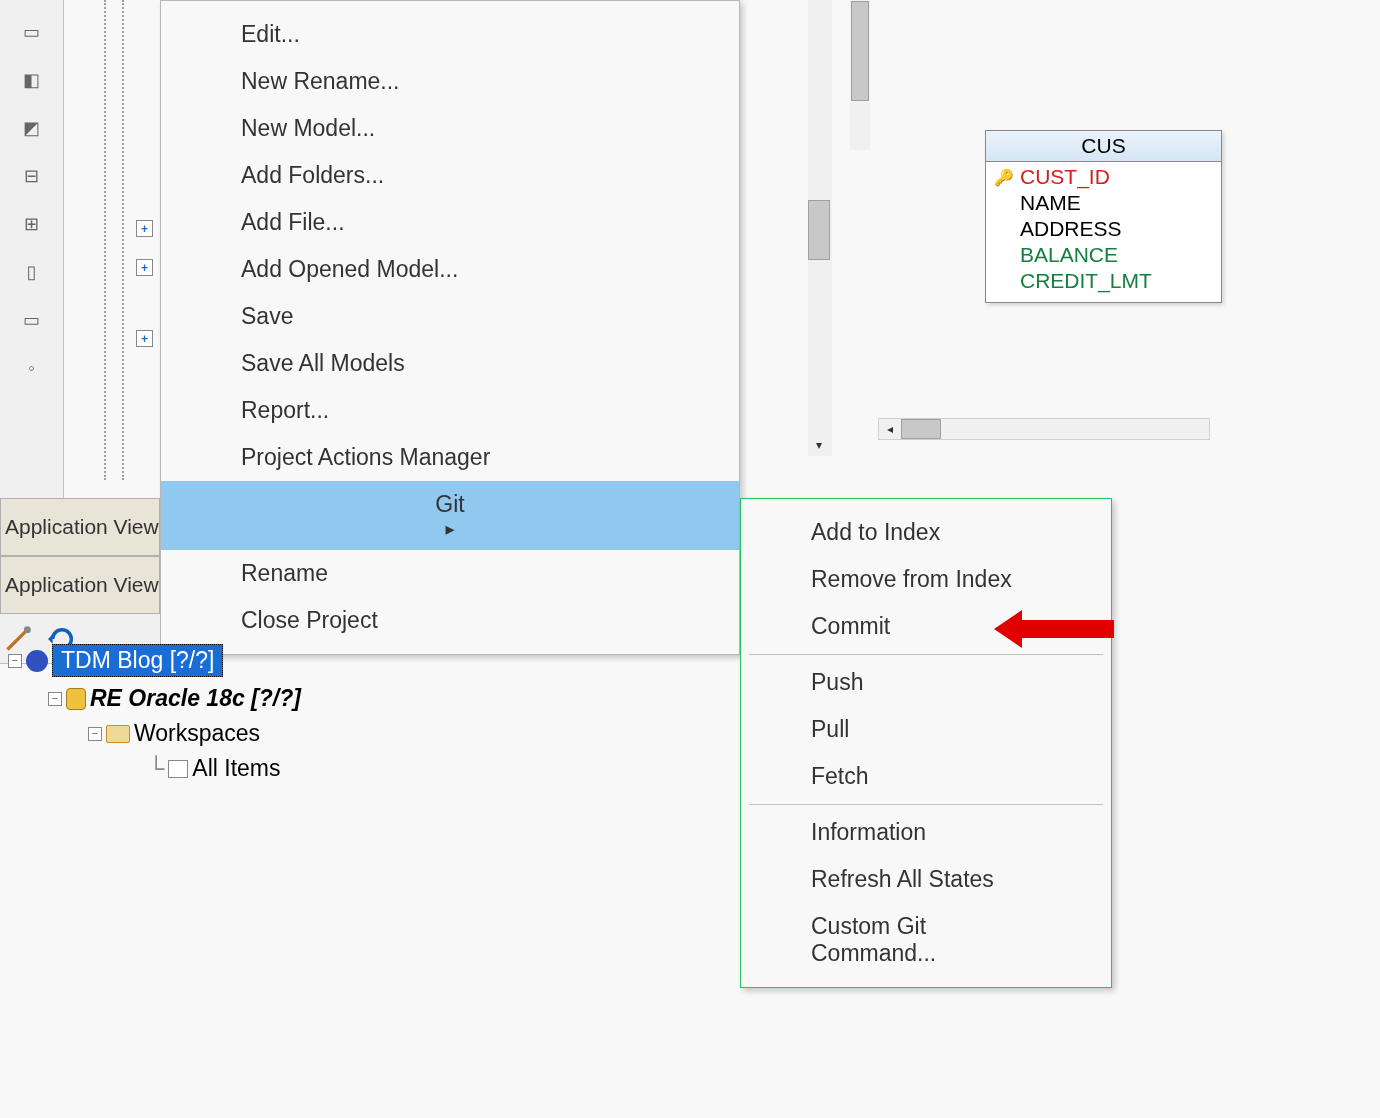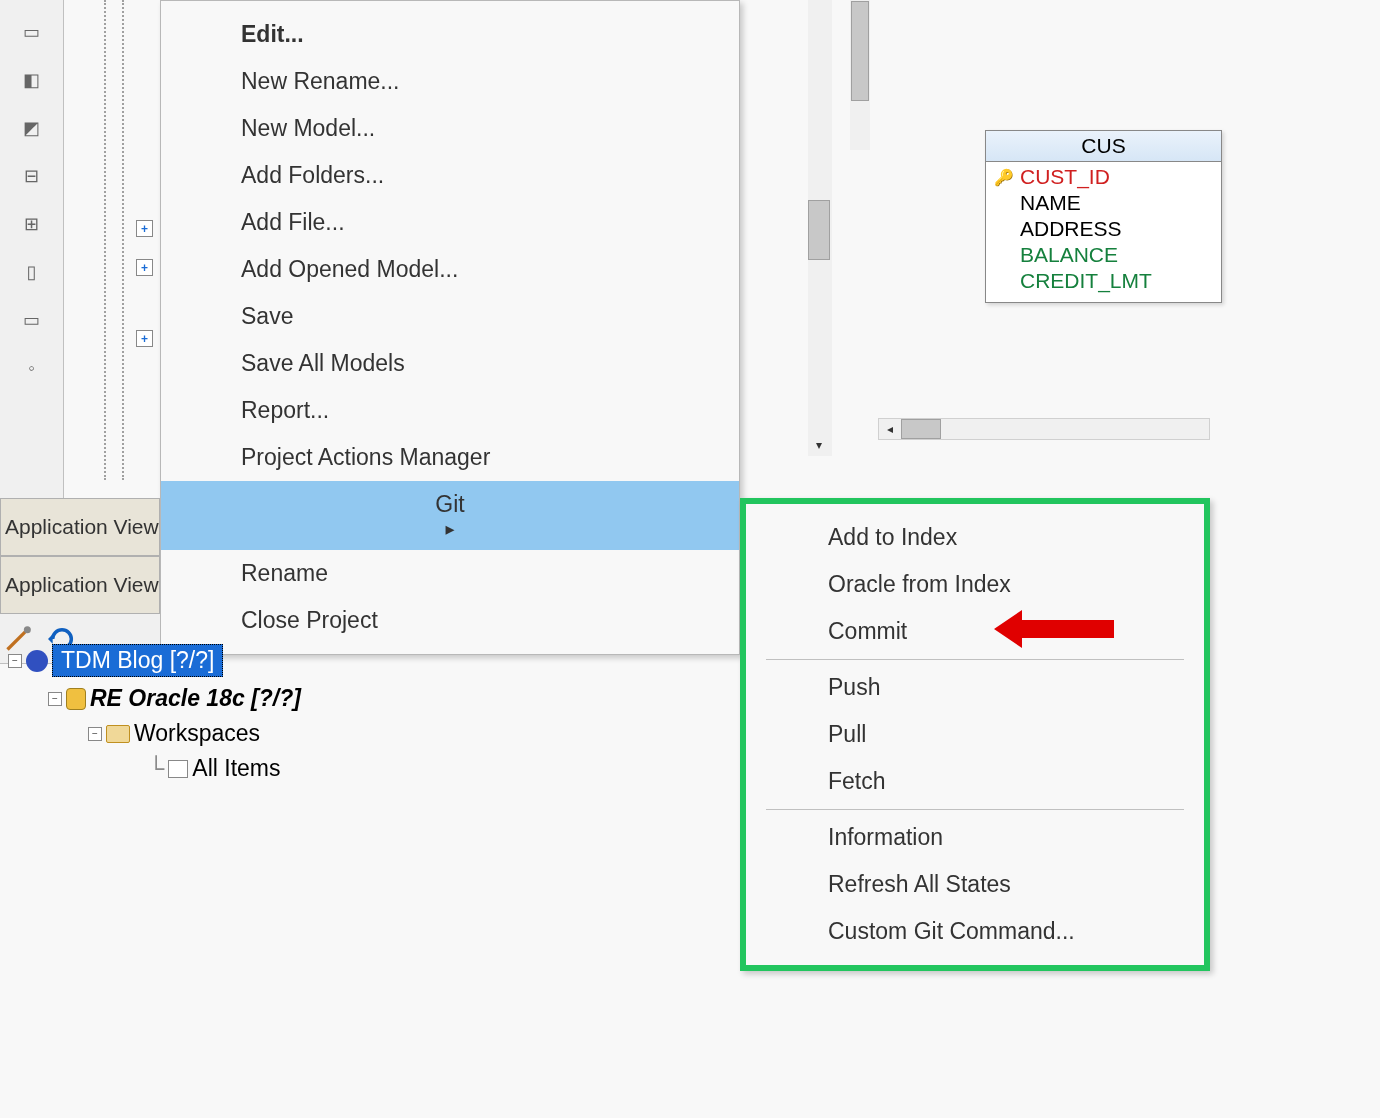--- a/index.html
+++ b/index.html
@@ -57,36 +57,36 @@
       cursor: default;
       display: flex;
       justify-content: space-between;
       align-items: center;
     }
     .menu-item.highlighted {
       background: #91c8f0;
       flex-direction: column;
     }
     .menu-item.bold {
-      font-weight: bold;
+      font-weight: normal;
     }
     .menu-item .arrow {
       font-size: 18px;
       color: #333;
     }
     
     .submenu {
       position: absolute;
       left: 740px;
       top: 498px;
-      width: 470px;
+      width: 372px;
       background: #f8f8f8;
-      border: 6px solid #22c55e;
+      border: 1px solid #22c55e;
       box-shadow: 3px 3px 6px rgba(0,0,0,0.2);
-      padding: 10px 12px;
+      padding: 10px 0;
     }
     .submenu-item {
       padding: 10px 60px 10px 70px;
       font-size: 23px;
       color: #333;
       cursor: default;
     }
     .submenu hr {
       border: none;
       border-top: 1px solid #c0c0c0;
@@ -367,21 +367,21 @@
   <div class="menu-item">
     <span>Close Project</span>
   </div>
 </div>
 
 <div class="submenu">
   <div class="submenu-item">
     <span>Add to Index</span>
   </div>
   <div class="submenu-item">
-    <span>Oracle from Index</span>
+    <span>Remove from Index</span>
   </div>
   <div class="submenu-item">
     <span>Commit</span>
   </div>
   <hr>
   <div class="submenu-item">
     <span>Push</span>
   </div>
   <div class="submenu-item">
     <span>Pull</span>

